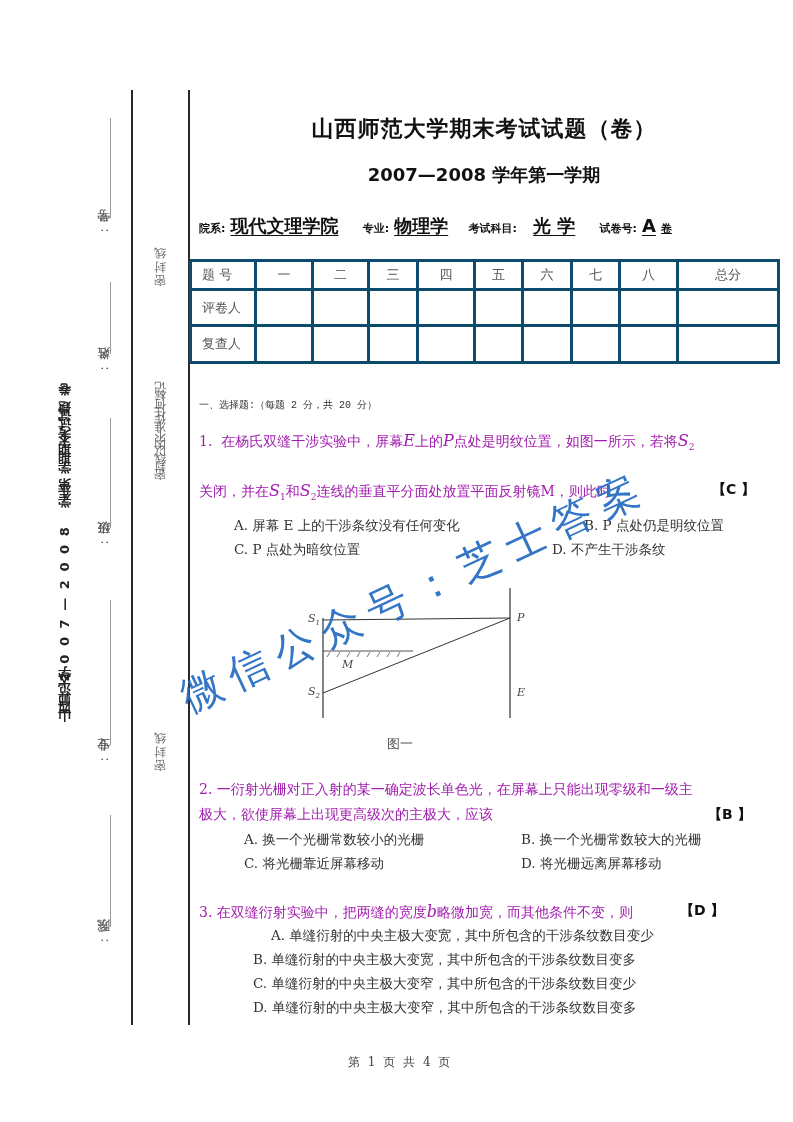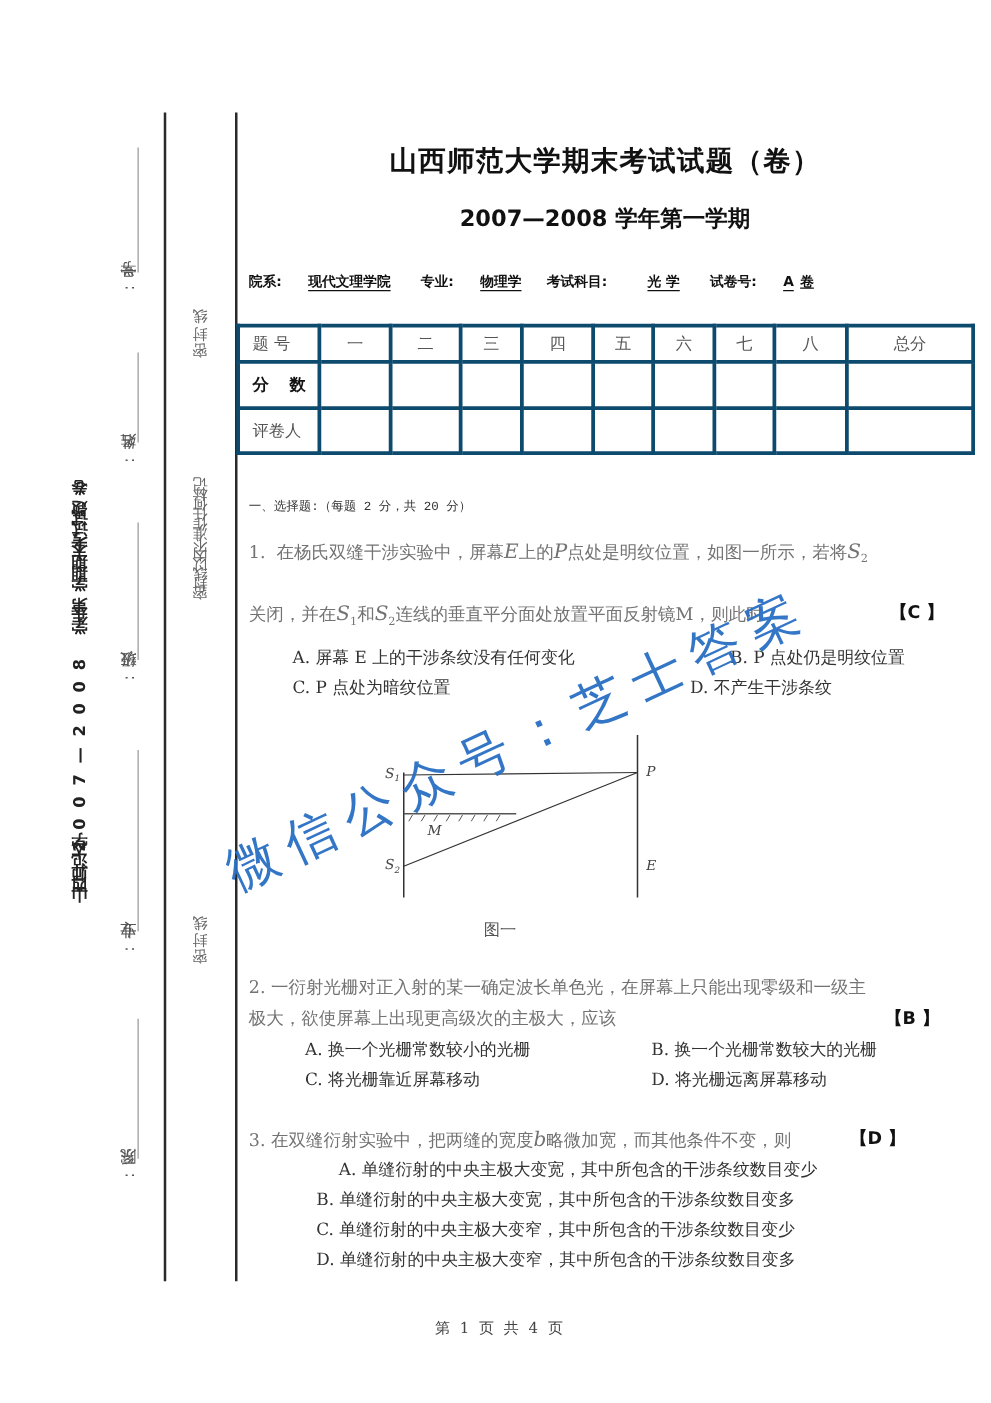--- a/index.html
+++ b/index.html
@@ -19,36 +19,36 @@
   .seal { left:152px; font-size:12px; color:#666; letter-spacing:14px; font-family:"DejaVu Sans", sans-serif; }
   .seal-tight { left:152px; font-size:12px; color:#666; letter-spacing:8px; font-family:"DejaVu Sans", sans-serif; }
 
   
   .title { left:190px; top:114px; width:588px; text-align:center; font-size:22px; font-weight:bold;
            font-family:"DejaVu Sans", sans-serif; color:#111; letter-spacing:1px; }
   .subtitle { left:190px; top:163px; width:588px; text-align:center; font-size:18px; font-weight:bold;
               color:#111; font-family:"DejaVu Sans", sans-serif; }
   .meta-row { left:199px; top:214px; font-family:"DejaVu Sans", sans-serif; color:#111; white-space:nowrap; }
   .meta-row .lbl { font-size:11px; font-weight:bold; }
-  .meta-row .val { font-size:11px; font-weight:bold; text-decoration:underline; text-underline-offset:3px;margin-left:16px; }
+  .meta-row .val { font-size:18px; font-weight:bold; text-decoration:underline; text-underline-offset:3px; }
 
   
   table.score { position:absolute; left:189px; top:259px; border-collapse:collapse;
                 font-family:"DejaVu Sans", sans-serif; }
   table.score td { border:3px solid #0c4a6e; text-align:center; font-size:13px; color:#555; padding:0; }
   table.score tr.r0 td { height:26px; }
   table.score tr.r1 td { height:34px; }
   table.score tr.r2 td { height:33px; }
   table.score tr.r3 td { height:34px; }
   table.score td.rowhead { text-align:left; padding-left:10px; }
   table.score tr.r1 td.rowhead { font-weight:bold; color:#111; font-size:13px; letter-spacing:6px; }
   table.score { border-right:3px solid #222; }
 
   .section { left:199px; top:398px; font-size:10px; color:#333;font-family:Liberation Mono, monospace; }
-  .q { font-size:14px; color:#737373; white-space:nowrap; }
+  .q { font-size:14px; color:#a21caf; white-space:nowrap; }
   .q i { font-family:"DejaVu Serif", serif; font-style:italic; font-size:16px; }
   .q sub { font-size:9px; }
   .answer { font-weight:bold; color:#111; font-family:"DejaVu Sans", sans-serif; }
   .opt { font-size:13.5px; color:#333; white-space:nowrap; }
 
   .fig-caption { left:387px; top:735px; font-size:13px; color:#555; }
   .footer { left:348px; top:1054px; font-size:12px; color:#444; word-spacing:4px; }
 
   .watermark { left:160px; top:555px; font-size:41px; color:#2a6fc4;
                font-family:"DejaVu Sans", sans-serif; transform-origin:0 0;
@@ -121,34 +121,34 @@
     <td>一</td>
     <td>二</td>
     <td>三</td>
     <td>四</td>
     <td>五</td>
     <td>六</td>
     <td>七</td>
     <td>八</td>
     <td>总分</td>
   </tr>
-  <tr class="r1">
-    <td class="rowhead">分 数</td>
-    <td></td>
-    <td></td>
-    <td></td>
-    <td></td>
-    <td></td>
-    <td></td>
-    <td></td>
-    <td></td>
-    <td></td>
-  </tr>
   <tr class="r2">
     <td class="rowhead">评卷人</td>
+    <td></td>
+    <td></td>
+    <td></td>
+    <td></td>
+    <td></td>
+    <td></td>
+    <td></td>
+    <td></td>
+    <td></td>
+  </tr>
+  <tr class="r3">
+    <td class="rowhead">复查人</td>
     <td></td>
     <td></td>
     <td></td>
     <td></td>
     <td></td>
     <td></td>
     <td></td>
     <td></td>
     <td></td>
   </tr>

